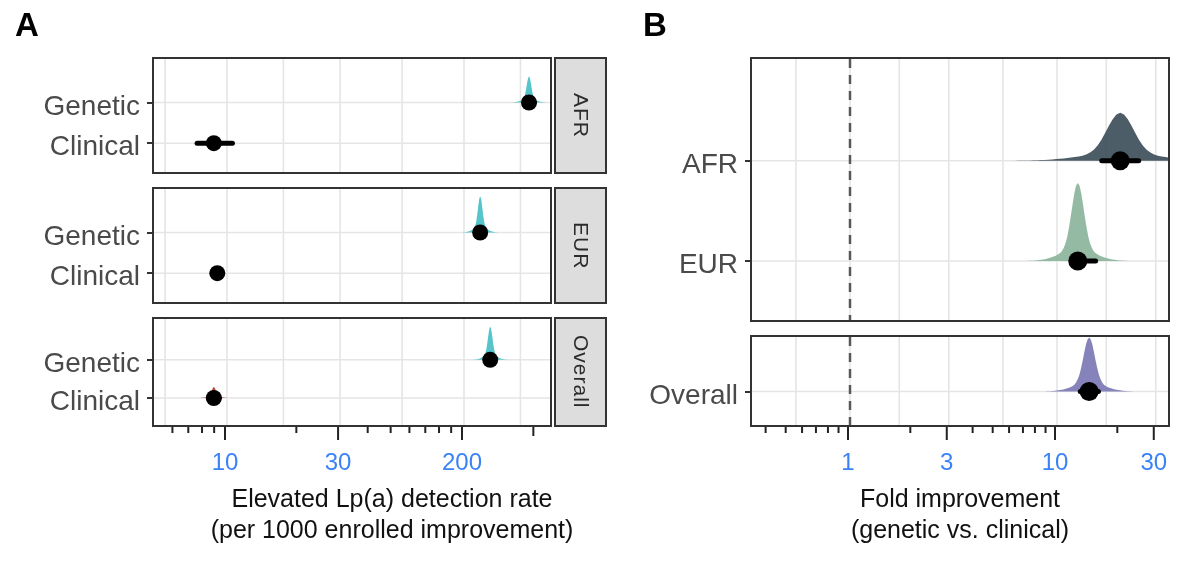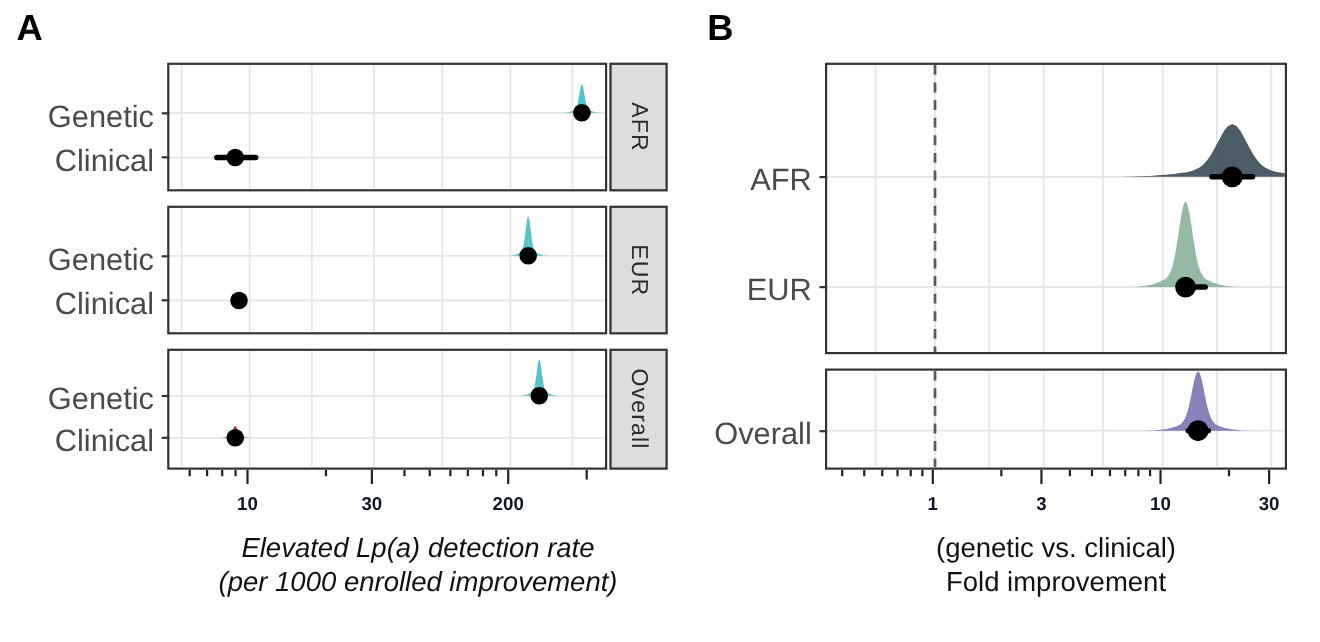--- a/index.html
+++ b/index.html
@@ -19,22 +19,22 @@
     display:flex;align-items:center;justify-content:center;
   }
   .strip span{
     writing-mode:vertical-rl;font-size:21px;color:#2b2b2b;letter-spacing:1px;
   }
   .ylab{
     position:absolute;font-size:28px;color:#4a4a4a;text-align:right;line-height:1;
   }
   .ytick{position:absolute;width:7px;height:2px;background:#333;}
   .xticklab{
-    position:absolute;font-size:17px;color:#0f172a;transform:translateX(-50%);
-    white-space:nowrap;line-height:1;font-weight:bold;
+    position:absolute;font-size:24px;color:#3b82f6;transform:translateX(-50%);
+    white-space:nowrap;line-height:1;
   }
   .axis-title{
     position:absolute;text-align:center;font-size:25px;color:#111;line-height:1.22;
   }
 </style>
 </head>
 <body>
 
 <div class="canvas">
   <div class="panel-letter" style="left:15px;top:8px;">A</div>
@@ -202,21 +202,21 @@
         <line x1="289.93962730733233" y1="0" x2="289.93962730733233" y2="6" stroke="#222" stroke-width="2"></line>
         <line x1="300.52819945394026" y1="0" x2="300.52819945394026" y2="6" stroke="#222" stroke-width="2"></line>
         <line x1="372.31320910244415" y1="0" x2="372.31320910244415" y2="6" stroke="#222" stroke-width="2"></line>
       </svg>
       <div class="xticklab" style="left:848px;top:450px;">1</div>
       <div class="xticklab" style="left:946.7640997269701px;top:450px;">3</div>
       <div class="xticklab" style="left:1055px;top:450px;">10</div>
       <div class="xticklab" style="left:1153.76409972697px;top:450px;">30</div>
     </div>
 
-  <div class="axis-title" style="left:152px;top:483px;width:456px;font-style:italic;">
+  <div class="axis-title" style="left:164px;top:483px;width:456px;">
     <div>Elevated Lp(a) detection rate</div>
     <div>(per 1000 enrolled improvement)</div>
   </div>
   <div class="axis-title" style="left:750px;top:483px;width:420px;">
+    <div>Fold improvement</div>
     <div>(genetic vs. clinical)</div>
-    <div>Fold improvement</div>
   </div>
 </div>
 
 </body></html>

